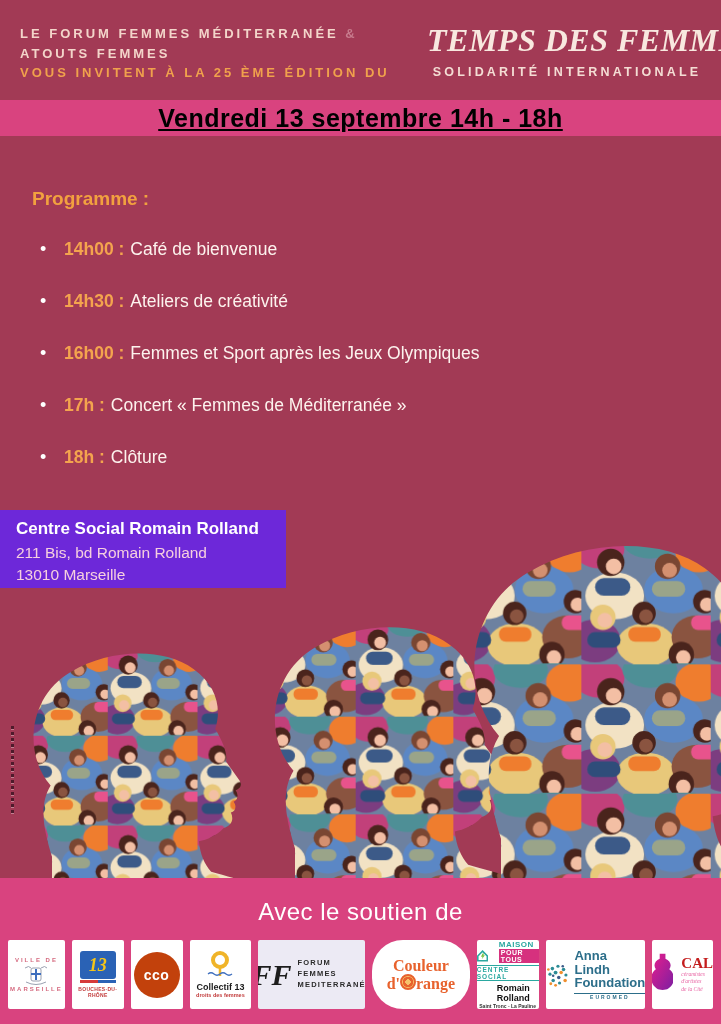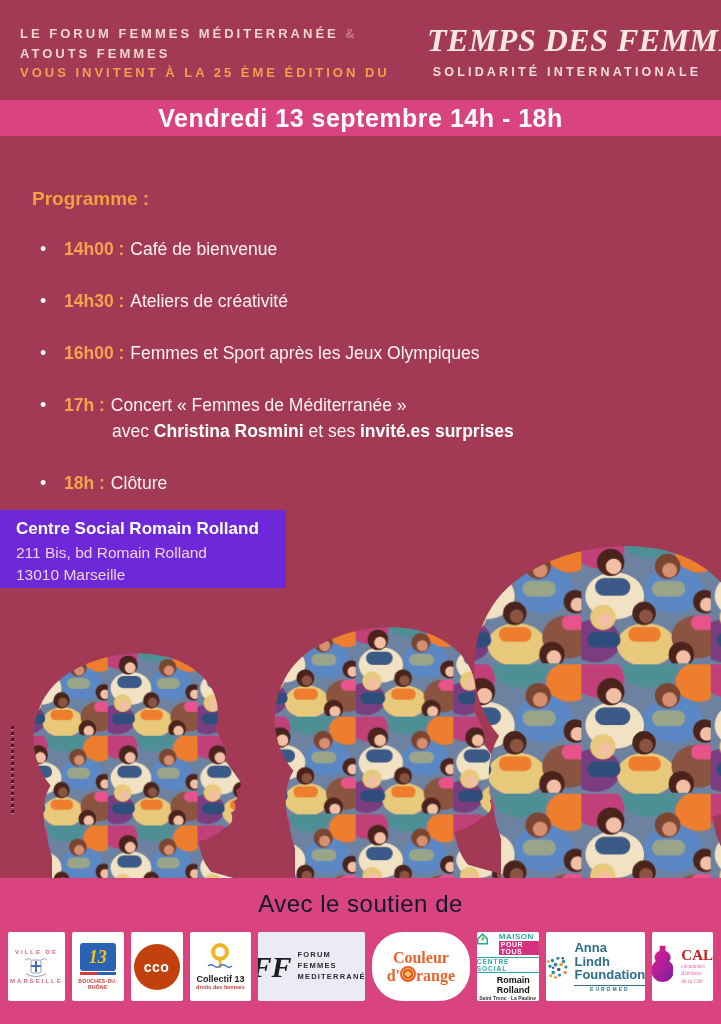--- a/index.html
+++ b/index.html
@@ -13,21 +13,21 @@
     letter-spacing:3px;line-height:1.5;color:#f3d5ca;}
   .hdr-left .amp{color:#c77b8d;}
   .hdr-left .invite{color:#f0a14c;}
   .hdr-right{position:absolute;right:14px;top:22px;width:280px;text-align:center;}
   .hdr-title{font-family:"Liberation Serif",serif;font-style:italic;font-weight:600;
     font-size:32px;color:#f8e8df;letter-spacing:.5px;white-space:nowrap;}
   .hdr-sub{margin-top:6px;font-size:12.5px;font-weight:bold;letter-spacing:3.2px;color:#f4ddd4;}
   
   .date-banner{position:absolute;left:0;top:100px;width:100%;height:36px;background:#d9437f;
     display:flex;align-items:center;justify-content:center;}
-  .date-banner span{color:#ffffff;font-size:25px;font-weight:bold;letter-spacing:.5px;}
+  .date-banner span{color:#000000;font-size:25px;font-weight:bold;letter-spacing:.5px;text-decoration:underline;}
   
   .programme{position:absolute;left:32px;top:188px;width:640px;}
   .prog-heading{color:#f2a13f;font-size:19px;font-weight:bold;margin-bottom:26px;}
   .prog-list{list-style:none;margin:0;padding:0;}
   .prog-list li{position:relative;padding-left:32px;margin-bottom:26px;
     font-size:17.5px;line-height:26px;color:#fdf3ee;}
   .prog-list li::before{content:"\2022";position:absolute;left:8px;color:#ffffff;
     font-size:18px;}
   .prog-time{color:#f4a44e;font-weight:bold;margin-right:6px;}
   .prog-cont{padding-left:48px;}
@@ -36,21 +36,21 @@
   .venue{position:absolute;left:0;top:510px;width:286px;height:78px;background:#6d28d9;
     padding:9px 0 0 16px;box-sizing:border-box;}
   .venue-name{color:#ffffff;font-size:17px;font-weight:bold;margin-bottom:3px;}
   .venue-line{color:#f6cfdf;font-size:15.5px;line-height:1.4;}
   
   .illu{position:absolute;left:0;top:540px;width:721px;height:338px;}
   .credit-marks{position:absolute;left:11px;top:726px;width:3px;height:88px;
     background:repeating-linear-gradient(to bottom,#4e1a2b 0 3px,rgba(255,255,255,.35) 3px 4px,transparent 4px 6px);}
   
   .footer{position:absolute;left:0;top:878px;width:100%;height:146px;background:#d9437f;}
-  .footer-heading{margin-top:12px;text-align:center;color:#0f172a;font-size:24px;
+  .footer-heading{margin-top:20px;text-align:center;color:#ffffff;font-size:24px;
     font-weight:400;letter-spacing:.5px;}
   .logos{display:flex;gap:7px;padding:0 8px;margin-top:14px;height:69px;align-items:stretch;}
   .logo-card{background:#ffffff;border-radius:2px;display:flex;flex-direction:column;
     align-items:center;justify-content:center;overflow:hidden;box-sizing:border-box;}
   
   .w57{width:57px;}
   .vdm-line{color:#d5697f;font-size:6px;font-weight:bold;letter-spacing:2px;line-height:1.1;}
   
   .w52{width:52px;}
   .bdr-square{width:36px;height:28px;background:#2a62b5;border-radius:3px;display:flex;
@@ -74,21 +74,21 @@
     font-weight:bold;color:#1d1d1d;line-height:1;}
   .ffm-text div{color:#2b2b2b;font-size:7.5px;font-weight:bold;letter-spacing:1.2px;line-height:1.45;}
   
   .w98{width:98px;border-radius:31px;}
   .co-line{color:#e8622d;font-size:16px;font-weight:bold;line-height:.95;
     font-family:"Liberation Serif",serif;}
   .co-ring{display:inline-block;width:12px;height:12px;border-radius:50%;
     background:radial-gradient(circle,#f6c26b 0 30%,#e8622d 32% 60%,#f6c26b 62% 100%);
     border:2px solid #e8622d;vertical-align:-1px;}
   
-  .mpt-top{display:flex;align-items:flex-start;gap:11px;}
+  .mpt-top{display:flex;align-items:flex-end;gap:11px;}
   .mpt-maison{color:#2aa8a0;font-size:8px;font-weight:bold;letter-spacing:.5px;display:block;}
   .mpt-pourtous{background:#d6317e;color:#ffffff;font-size:7px;font-weight:bold;
     padding:0 2px;letter-spacing:.5px;display:block;}
   .mpt-cs{color:#2aa8a0;font-size:6.5px;font-weight:bold;letter-spacing:1px;margin-top:2px;
     border-top:1px solid #2aa8a0;border-bottom:1px solid #2aa8a0;}
   .mpt-rr{color:#111;font-size:9px;font-weight:bold;margin-top:2px;padding-left:20px;}
   .mpt-st{color:#333;font-size:5px;font-weight:bold;}
   
   .w100{width:100px;}
   .alf{flex-direction:row;gap:5px;}
@@ -128,21 +128,20 @@
         <span class="prog-time">14h00 :</span><span>Café de bienvenue</span>
       </li>
       <li>
         <span class="prog-time">14h30 :</span><span>Ateliers de créativité</span>
       </li>
       <li>
         <span class="prog-time">16h00 :</span><span>Femmes et Sport après les Jeux Olympiques</span>
       </li>
       <li>
         <span class="prog-time">17h :</span><span>Concert « Femmes de Méditerranée »</span>
-        <div class="prog-cont"><span>avec </span><b>Christina Rosmini</b><span> et ses </span><b>invité.es surprises</b></div>
       </li>
       <li>
         <span class="prog-time">18h :</span><span>Clôture</span>
       </li>
     </ul>
   </div>
 
   <div class="venue">
     <div class="venue-name">Centre Social Romain Rolland</div>
     <div class="venue-line">211 Bis, bd Romain Rolland</div>

